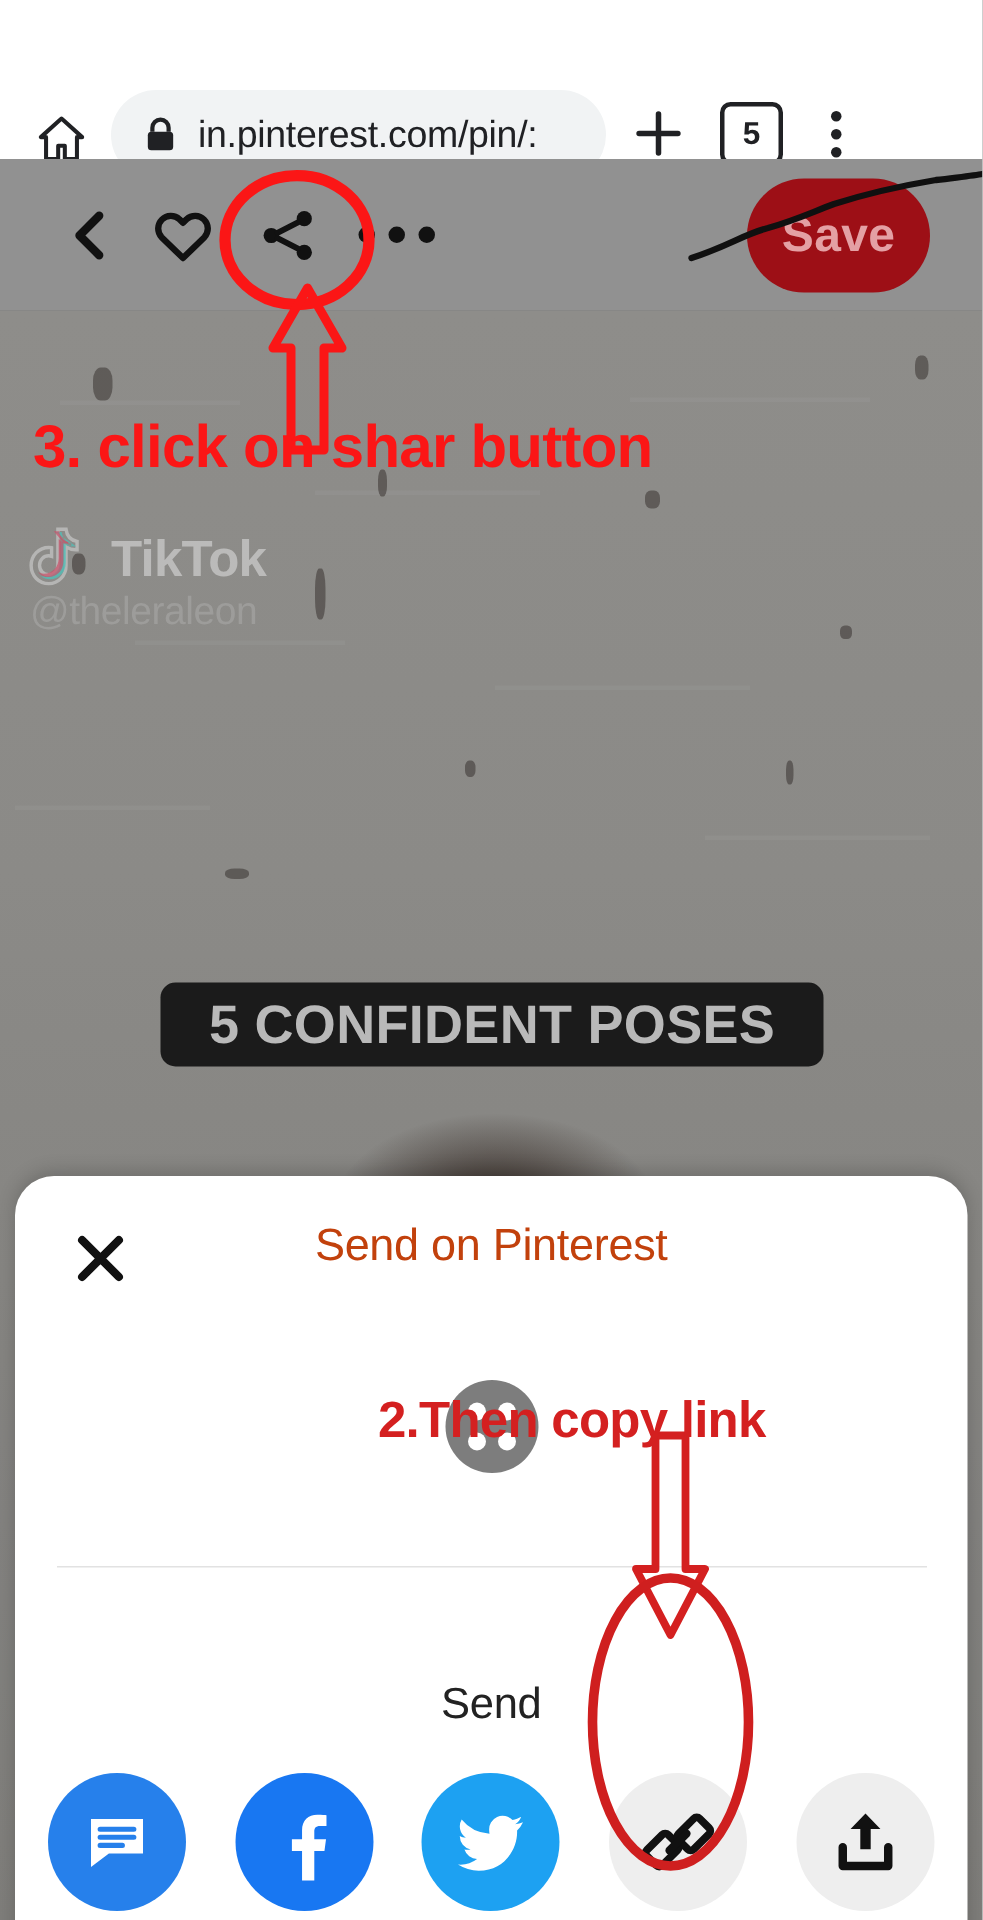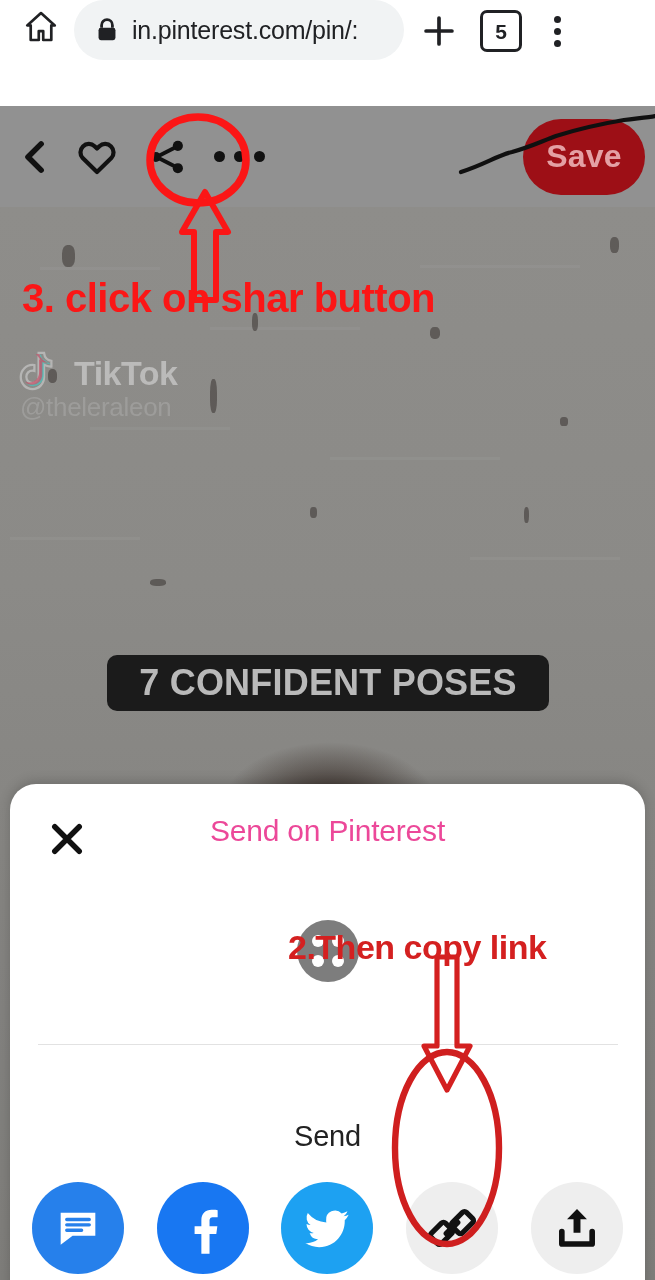--- a/index.html
+++ b/index.html
@@ -8,21 +8,21 @@
     background:#ffffff;
     font-family:"Liberation Sans", sans-serif;
     overflow:hidden;
     position:relative;
   }
   .screen{position:relative;width:655px;height:1280px;overflow:hidden;background:#fff;}
 
   
   .browser-bar{
     position:absolute;left:0;top:0;width:655px;height:120px;
-    background:#ffffff;display:flex;align-items:flex-start;
+    background:#ffffff;display:flex;align-items:flex-end;
     box-sizing:border-box;padding:0 14px;
   }
   .home-btn{width:54px;height:54px;display:flex;align-items:center;justify-content:center;flex:0 0 auto;}
   .omnibox{
     flex:1 1 auto;height:60px;background:#f1f3f4;border-radius:30px;
     display:flex;align-items:center;padding:0 20px;margin:0 4px 0 6px;
     box-sizing:border-box;max-width:330px;overflow:hidden;
   }
   .lock-icon{flex:0 0 auto;margin-right:12px;display:flex;align-items:center;}
   .url-text{
@@ -50,21 +50,21 @@
       radial-gradient(ellipse 150px 90px at 330px 600px, rgba(40,28,22,.95) 0%, rgba(40,28,22,0) 72%),
       radial-gradient(ellipse 300px 400px at 330px 980px, rgba(60,45,38,.55) 0%, rgba(60,45,38,0) 70%),
       linear-gradient(180deg,#8e8d8a 0%,#8b8a87 35%,#868582 60%,#7e7d7a 100%);
   }
   .brick{position:absolute;background:rgba(255,255,255,.045);}
   .speck{position:absolute;background:rgba(30,25,22,.42);border-radius:40%;}
 
   .pin-topbar{
     position:absolute;left:0;top:0;width:655px;height:101px;
     background:rgba(150,150,150,.88);
-    display:flex;align-items:center;padding:0 4px;box-sizing:border-box;
+    display:flex;align-items:center;padding:0 29px;box-sizing:border-box;
   }
   .tb-icon{width:62px;height:62px;display:flex;align-items:center;justify-content:center;flex:0 0 auto;}
   .tb-dots{display:flex;gap:9px;align-items:center;}
   .tb-dot{width:11px;height:11px;border-radius:50%;background:#111;}
   .tb-spacer{flex:1 1 auto;}
   .save-btn{
     width:122px;height:76px;border-radius:40px;background:#9d0f16;
     display:flex;align-items:center;justify-content:center;
     color:#e4a0a4;font-size:32px;font-weight:700;flex:0 0 auto;margin-right:6px;
     letter-spacing:.2px;
@@ -96,21 +96,21 @@
     box-shadow:0 -3px 12px rgba(0,0,0,.18);
     overflow:hidden;
   }
   .sheet-head{position:relative;height:104px;}
   .close-x{
     position:absolute;left:34px;top:32px;width:46px;height:46px;
     display:flex;align-items:center;justify-content:center;
   }
   .sheet-title{
     position:absolute;left:0;top:30px;width:635px;text-align:center;
-    font-size:30px;color:#ec4899;letter-spacing:-.2px;
+    font-size:30px;color:#c2410c;letter-spacing:-.2px;
   }
   .avatar-row{
     position:absolute;left:0;top:136px;width:635px;display:flex;justify-content:center;
   }
   .avatar-more{
     width:62px;height:62px;border-radius:50%;background:#7d7d7d;
     display:grid;grid-template-columns:repeat(2,1fr);grid-template-rows:repeat(2,1fr);
     place-items:center;padding:14px;box-sizing:border-box;gap:6px;
   }
   .av-dot{width:12px;height:12px;border-radius:50%;background:#fff;}
@@ -131,21 +131,21 @@
     display:flex;align-items:center;justify-content:center;
   }
 
   
   .anno{position:absolute;pointer-events:none;}
   .anno-text{
     position:absolute;color:#fb1616;font-weight:700;letter-spacing:-.5px;
     white-space:nowrap;
   }
   #anno-step1{left:22px;top:276px;font-size:40px;}
-  #anno-step2{left:252px;top:928px;font-size:34px;color:#d42020;margin-left:36px;}
+  #anno-step2{left:252px;top:928px;font-size:34px;color:#d42020;}
 </style>
 </head>
 <body>
 
 <div class="screen">
 
   <div class="browser-bar">
 
     <div class="home-btn">
       <svg width="38" height="38" viewBox="0 0 24 24">
@@ -243,21 +243,21 @@
           <path d="M15.2 1.5h3.1c.3 2.4 1.7 4.2 4.2 4.6v3.2c-1.6.1-3-.3-4.2-1.1v7.1c0 3.9-2.9 6.9-6.6 6.9S5 19.2 5 15.3s3-6.9 6.7-6.9c.4 0 .8 0 1.1.1v3.3c-.3-.1-.7-.2-1.1-.2-2 0-3.5 1.6-3.5 3.6s1.5 3.6 3.5 3.6 3.5-1.6 3.5-3.6z" fill="none" stroke="#cfcfcf" stroke-width="1.3"></path>
           <path d="M14.2 2.5h2.4c.3 2.2 1.5 3.8 3.7 4.3v1.2c-1.6-.2-3-.9-4-2v7.3c0 3.6-2.6 6.3-6 6.3-.6 0-1.1-.1-1.6-.2 1 .7 2.2 1.1 3.5 1.1 3.4 0 6-2.7 6-6.3V6.9c1.1.8 2.5 1.2 4 1.1" fill="#28e1d8" opacity=".75"></path>
           <path d="M13.6 2.2h2.1c.3 2.1 1.4 3.6 3.4 4.1V7c-1.4-.2-2.7-.8-3.6-1.8v7.2c0 3.4-2.4 6-5.6 6-.9 0-1.7-.2-2.4-.6 1 1.2 2.5 1.9 4.2 1.9 3.2 0 5.6-2.6 5.6-6V6.5" fill="#f02c56" opacity=".7"></path>
         </svg>
       </span>
       <span class="tt-text">TikTok</span>
     </div>
     <div class="tt-user">@theleraleon</div>
 
     <div class="caption-chip">
-      <span class="caption-text">7 CONFIDENT POSES</span>
+      <span class="caption-text">5 CONFIDENT POSES</span>
     </div>
 
     <div class="sheet">
       <div class="sheet-head">
         <div class="close-x">
           <svg width="42" height="42" viewBox="0 0 24 24">
             <path d="M5 5l14 14M19 5L5 19" stroke="#111" stroke-width="3.1" stroke-linecap="round"></path>
           </svg>
         </div>
         <div class="sheet-title">Send on Pinterest</div>

